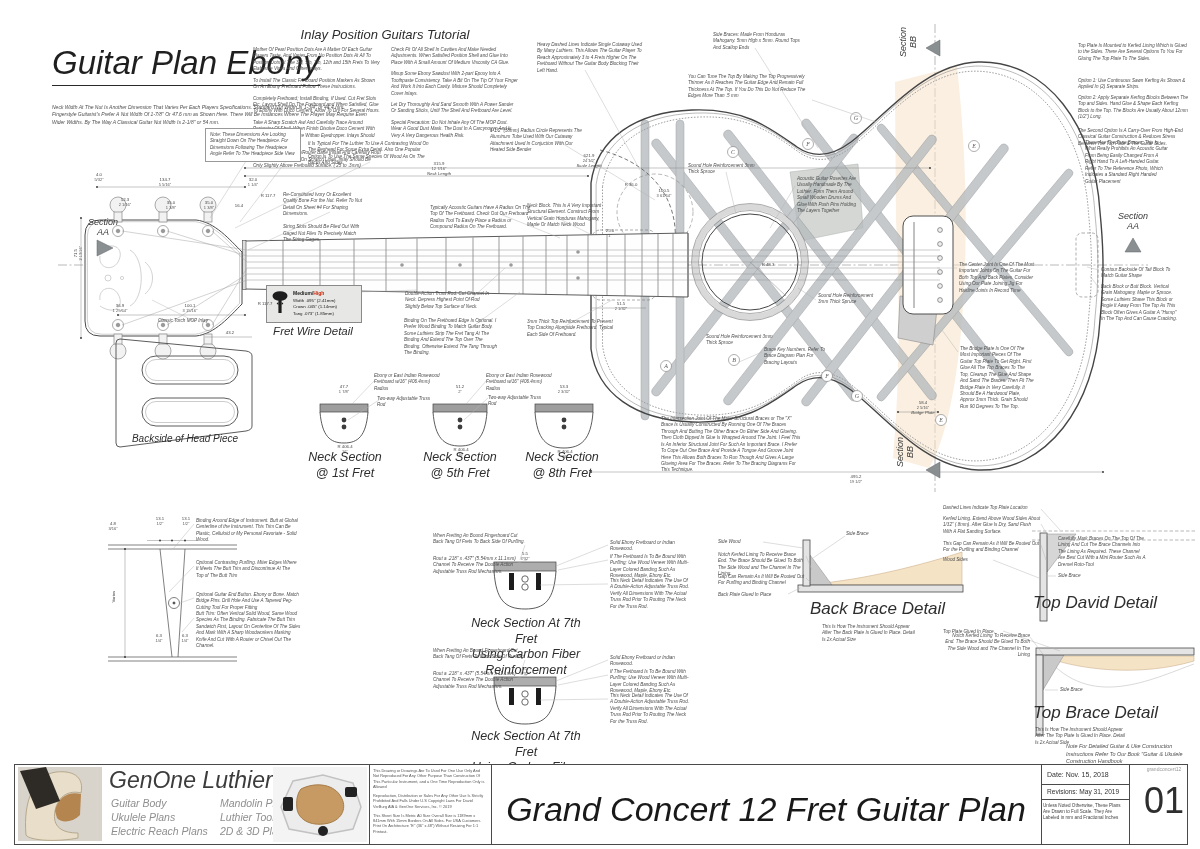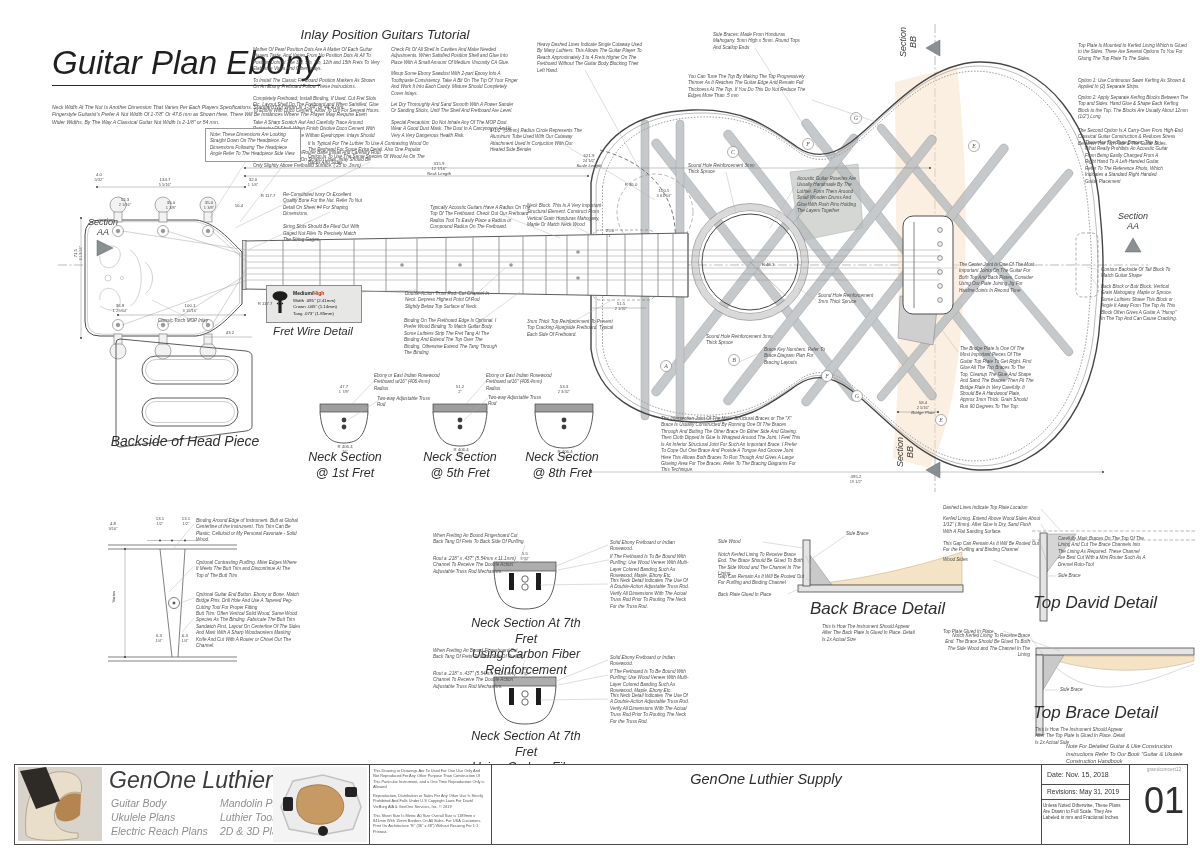--- a/index.html
+++ b/index.html
@@ -7,21 +7,21 @@
        font-family:"Liberation Sans",sans-serif;color:#3d3d3d}
   .abs{position:absolute}
   svg{position:absolute;left:0;top:0}
   .ann{position:absolute;font:italic 4.6px/1.4 "Liberation Sans",sans-serif;
        color:#4c4c4c;white-space:pre-line}
   .ann.boxed{border:0.5px solid #999;padding:3px 4px;background:#fff}
   .ann.r{text-align:right}
   .cap{position:absolute;font:italic 12.5px/1.25 "Liberation Sans",sans-serif;
        color:#2e2e2e;text-align:center;white-space:pre-line}
   .cap.big{font-size:17px;text-align:left}
-  .cap.small{font-size:14px}
+  .cap.small{font-size:10px}
   .dim{position:absolute;font:4.3px/1.25 "Liberation Sans",sans-serif;color:#474747;
        text-align:center;white-space:pre-line}
   .dim span{display:block}
   .dim .f{font-size:4px;color:#555}
   .dim .lab{font-style:italic;font-size:4.3px}
   .rot{transform:rotate(-90deg)}
   .secmark{position:absolute;font:italic 9px/1.1 "Liberation Sans",sans-serif;
        color:#3a3a3a;text-align:center;white-space:pre-line}
   .blet{position:absolute;font:italic 6px/1 "Liberation Serif",serif;color:#555;
        width:10px;text-align:center}
@@ -524,21 +524,21 @@
       <circle cx="50" cy="64" r="5" fill="#222"></circle>
     </svg>
   </div>
 
   <div class="legal">
     <div>This Drawing or Drawings Are To Used For One Use Only And Not Reproduced For Any Other Purpose Than Construction Of This Particular Instrument, and a One Time Reproduction Only is Allowed</div>
     <div>Reproduction, Distribution or Sales For Any Other Use Is Strictly Prohibited And Falls Under U.S Copyright Laws For David VerBurg AIA &amp; GenOne Services, Inc.  © 2019</div>
     <div>This Sheet Size Is Metric A0 Size Overall Size is 1189mm x 841mm With 15mm Borders On All Sides. For USA Customers Print On Architecture "E" (36" x 48") Without Resizing For 1:1 Printout.</div>
   </div>
 
-  <div class="company">GenOne Luthier Supply</div>
+  <div class="sheet-title">Grand Concert 12 Fret Guitar Plan</div>
 
   <div class="tbr" style="left:1032px;top:6px">Date: Nov. 15, 2018</div>
   <div class="hline" style="left:1026px;top:19px;width:88px"></div>
   <div class="tbr" style="left:1032px;top:23px;font-size:6.6px">Revisions: May 31, 2019</div>
   <div class="hline" style="left:1026px;top:34px;width:88px"></div>
   <div class="scale-note">Unless Noted Otherwise, These Plans Are Drawn to Full Scale. They Are Labeled in mm and Fractional Inches</div>
   <div class="code">grandconcert12</div>
   <div class="num">01</div>
 </div>
 

